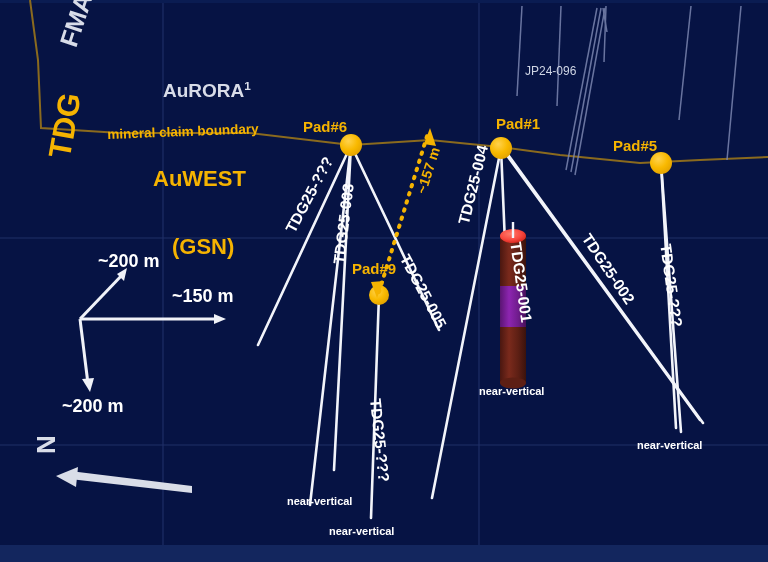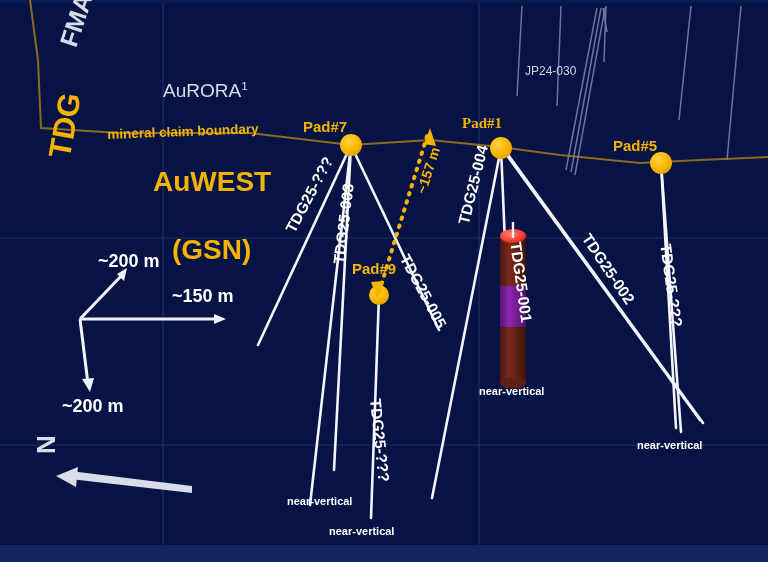--- a/index.html
+++ b/index.html
@@ -9,24 +9,24 @@
     background:#061344;
     overflow:hidden;
     font-family:"Liberation Sans", sans-serif;
   }
   #stage svg.layer{position:absolute;left:0;top:0;width:768px;height:562px;}
   .lbl{position:absolute;white-space:nowrap;line-height:1;}
 
   .t-claim{color:#f5b301;font-size:13.5px;font-weight:700;}
   .t-pad{color:#f5b301;font-size:15px;font-weight:700;}
   .t-tdg{color:#f5b301;font-size:31px;font-weight:700;}
-  .t-auwest{color:#f5b301;font-size:28px;font-weight:700;}
+  .t-auwest{color:#f5b301;font-size:22px;font-weight:700;}
   .t-dist{color:#f5b301;font-size:14px;font-weight:700;}
   .t-fmar{color:#d8dce8;font-size:25px;font-weight:700;}
-  .t-aurora{color:#d8dce8;font-size:19px;font-weight:400;}
+  .t-aurora{color:#d8dce8;font-size:19px;font-weight:700;}
   .t-hole{color:#ffffff;font-size:15.5px;font-weight:700;}
   .t-near{color:#ffffff;font-size:11px;font-weight:700;}
   .t-scale{color:#ffffff;font-size:18px;font-weight:700;}
   .t-jp{color:#cfd5e4;font-size:12px;font-weight:400;}
   .t-n{color:#d9dde8;font-size:26px;font-weight:700;}
   .sup{font-size:0.62em;vertical-align:super;}
 </style>
 </head>
 <body>
 
@@ -142,35 +142,35 @@
     <span>AuRORA</span><span class="sup">1</span>
   </div>
 
   <div class="lbl t-claim" style="left:107px;top:128px;transform:rotate(-2.2deg);transform-origin:left top;">mineral claim boundary</div>
 
   <div class="lbl t-tdg" style="left:44px;top:155px;transform:rotate(-80deg);transform-origin:left top;">TDG</div>
 
   <div class="lbl t-auwest" style="left:153px;top:168px;">AuWEST</div>
   <div class="lbl t-auwest" style="left:172px;top:194px;margin-top:42px;">(GSN)</div>
 
-  <div class="lbl t-pad" style="left:303px;top:119px;">Pad#7</div>
-  <div class="lbl t-pad" style="left:462px;top:116px;font-family:Liberation Serif, serif;">Pad#1</div>
+  <div class="lbl t-pad" style="left:303px;top:119px;">Pad#6</div>
+  <div class="lbl t-pad" style="left:496px;top:116px;">Pad#1</div>
   <div class="lbl t-pad" style="left:613px;top:138px;">Pad#5</div>
   <div class="lbl t-pad" style="left:352px;top:261px;">Pad#9</div>
 
   <div class="lbl t-hole" style="left:283px;top:228px;transform:rotate(-62deg);transform-origin:left top;">TDG25-???</div>
   <div class="lbl t-hole" style="left:331px;top:263px;transform:rotate(-83deg);transform-origin:left top;">TDG25-003</div>
   <div class="lbl t-hole" style="left:411px;top:252px;transform:rotate(62deg);transform-origin:left top;">TDG25-005</div>
   <div class="lbl t-hole" style="left:456px;top:222px;transform:rotate(-76deg);transform-origin:left top;">TDG25-004</div>
   <div class="lbl t-hole" style="left:523px;top:241px;transform:rotate(82deg);transform-origin:left top;">TDG25-001</div>
   <div class="lbl t-hole" style="left:592px;top:231px;transform:rotate(56deg);transform-origin:left top;">TDG25-002</div>
   <div class="lbl t-hole" style="left:673px;top:243px;transform:rotate(82deg);transform-origin:left top;">TDG25-???</div>
   <div class="lbl t-hole" style="left:383px;top:398px;transform:rotate(84deg);transform-origin:left top;">TDG25-???</div>
 
-  <div class="lbl t-jp" style="left:525px;top:65px;">JP24-030</div>
+  <div class="lbl t-jp" style="left:525px;top:65px;">JP24-096</div>
 
   <div class="lbl t-near" style="left:287px;top:496px;">near-vertical</div>
   <div class="lbl t-near" style="left:329px;top:526px;">near-vertical</div>
   <div class="lbl t-near" style="left:479px;top:386px;">near-vertical</div>
   <div class="lbl t-near" style="left:637px;top:440px;">near-vertical</div>
 
   <div class="lbl t-dist" style="left:414px;top:191px;transform:rotate(-72deg);transform-origin:left top;">~157 m</div>
 
   <div class="lbl t-scale" style="left:98px;top:252px;">~200 m</div>
   <div class="lbl t-scale" style="left:172px;top:287px;text-align:right;">~150 m</div>

